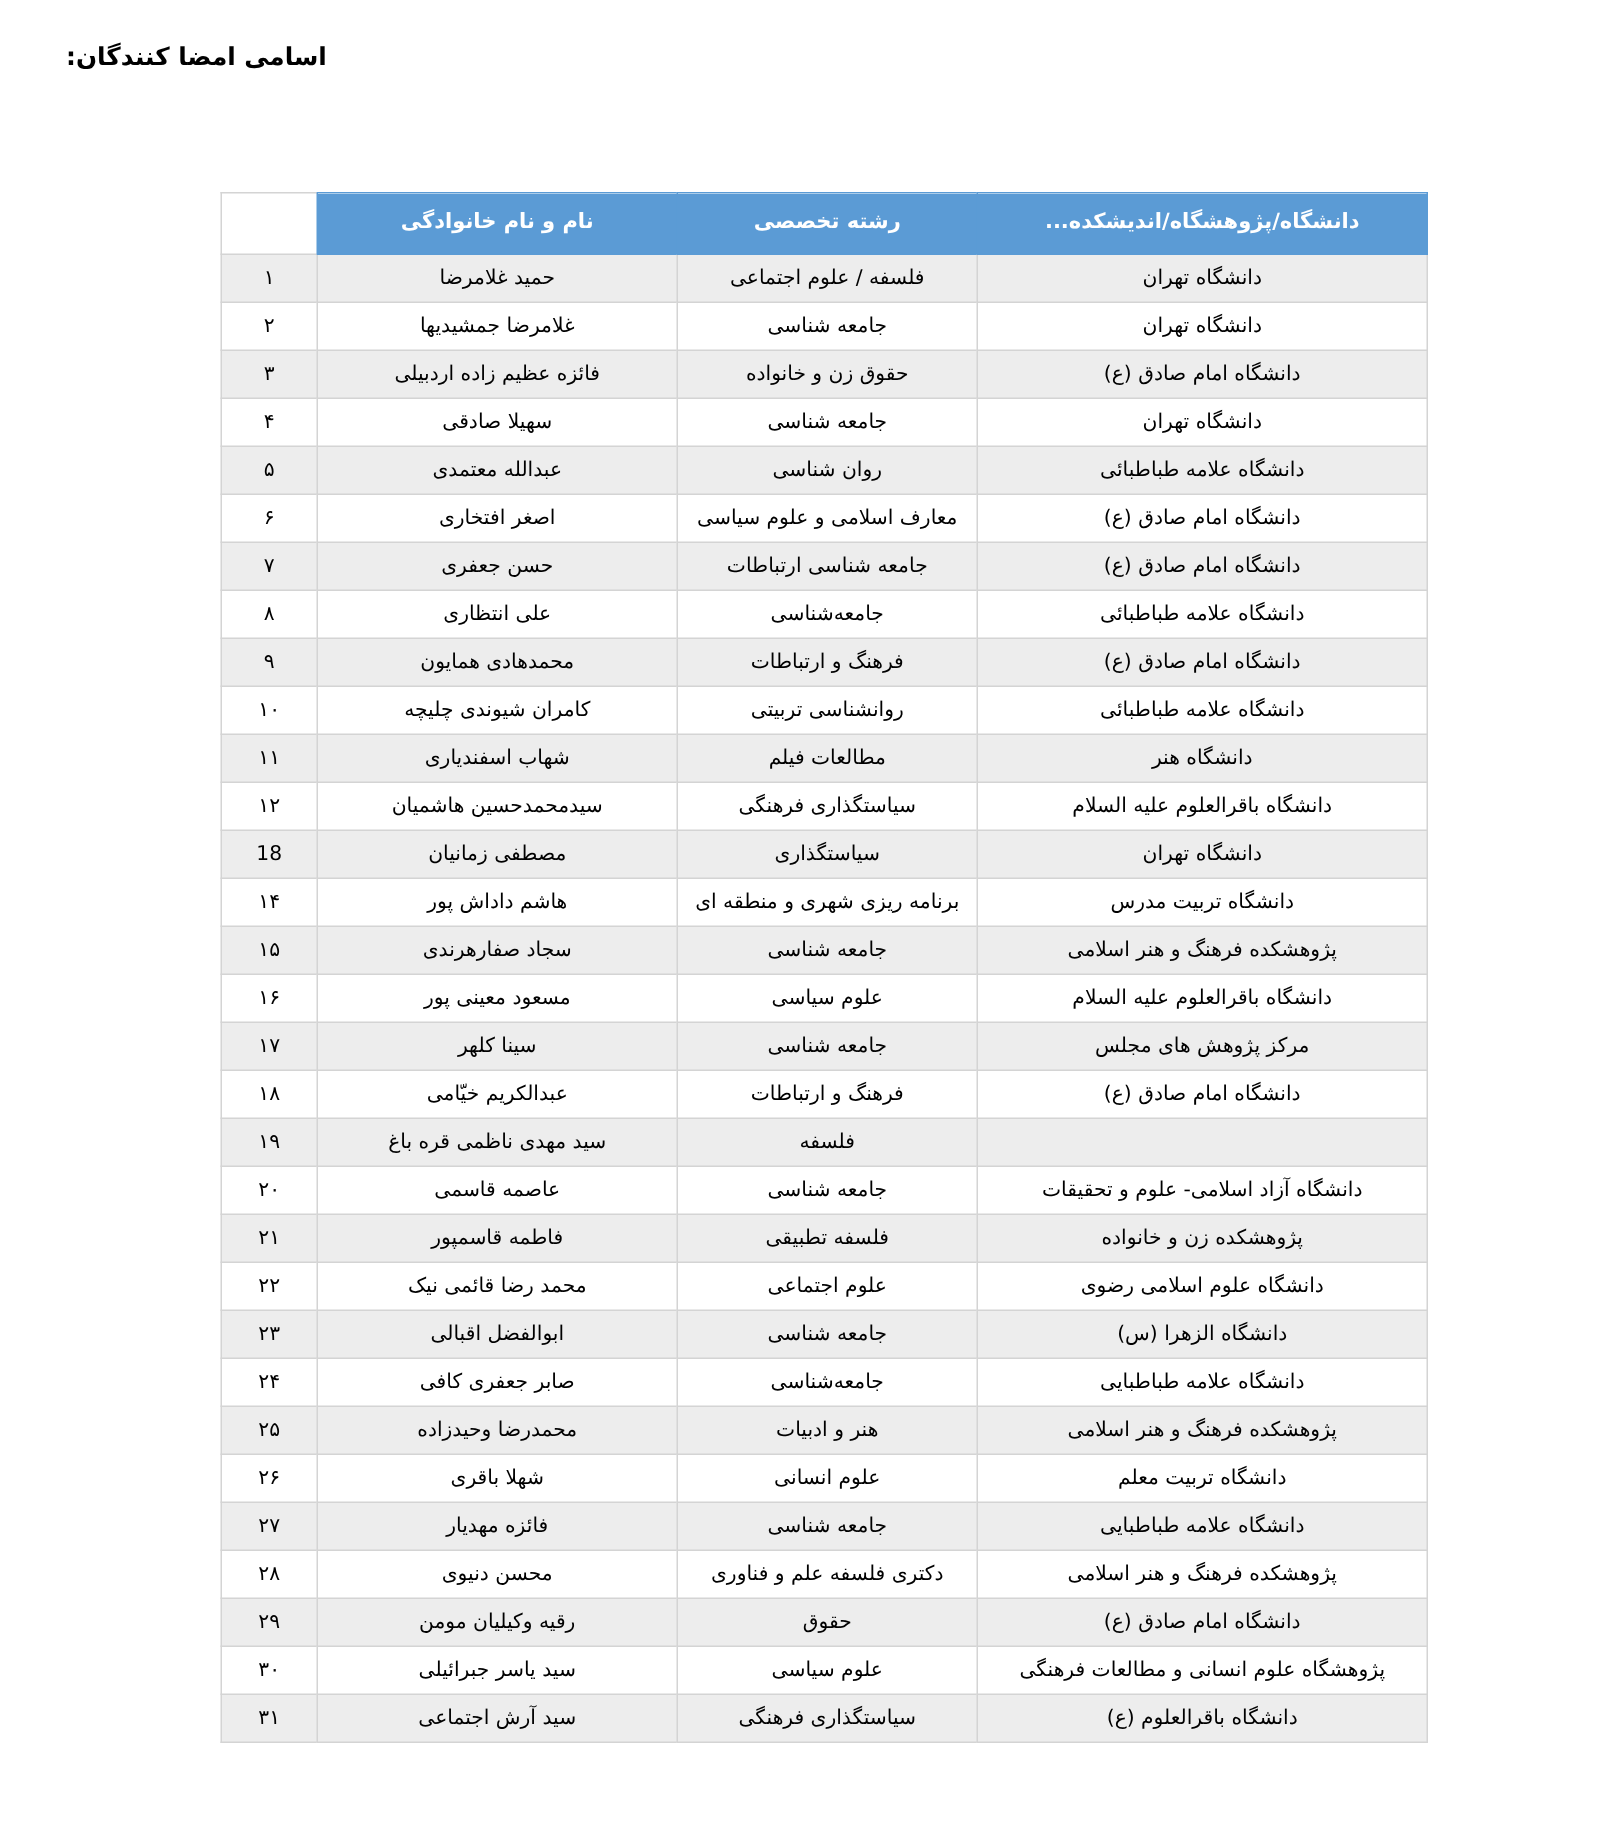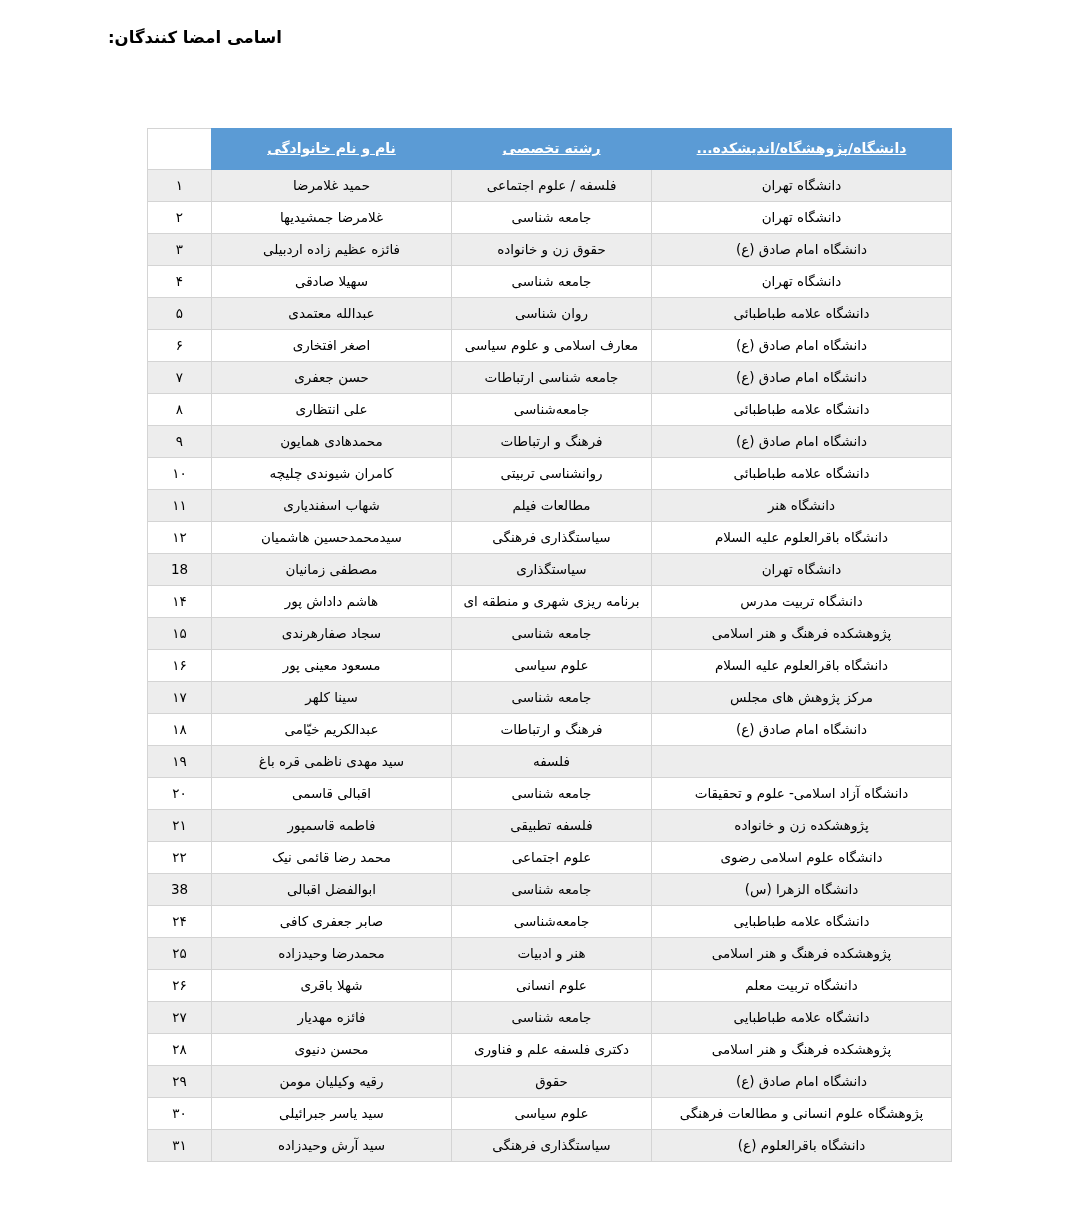--- a/index.html
+++ b/index.html
@@ -17,21 +17,21 @@
     overflow: hidden;
     position: relative;
   }
 
   
   .page-heading {
     position: absolute;
     top: 28px;
     left: 0;
     right: 0;
-    padding-left: 108px;
+    padding-left: 44px;
     text-align: left;
     font-size: 16.5px;
     font-weight: bold;
     letter-spacing: 0;
     direction: rtl;
     unicode-bidi: embed;
   }
   .page-heading .heading-text {
     display: inline-block;
   }
@@ -68,21 +68,20 @@
   }
 
   
   table.signatories thead th {
     background: #5b9bd5;
     color: #ffffff;
     font-weight: bold;
     height: 40px;
     font-size: 14px;
     border-color: #5b9bd5;
-    text-decoration: underline;
   }
   table.signatories thead th.th-num {
     background: #ffffff;
     border: 1px solid #d4d4d4;
   }
 
   
   table.signatories tbody tr:nth-child(odd) td {
     background: #ededed;
   }
@@ -233,40 +232,40 @@
         </tr>
         <tr>
           <td class="cell-inst"></td>
           <td class="cell-field">فلسفه</td>
           <td class="cell-name">سید مهدی ناظمی قره باغ</td>
           <td class="cell-num">۱۹</td>
         </tr>
         <tr>
           <td class="cell-inst">دانشگاه آزاد اسلامی- علوم و تحقیقات</td>
           <td class="cell-field">جامعه شناسی</td>
-          <td class="cell-name">اقبالی قاسمی</td>
+          <td class="cell-name">عاصمه قاسمی</td>
           <td class="cell-num">۲۰</td>
         </tr>
         <tr>
           <td class="cell-inst">پژوهشکده زن و خانواده</td>
           <td class="cell-field">فلسفه تطبیقی</td>
           <td class="cell-name">فاطمه قاسمپور</td>
           <td class="cell-num">۲۱</td>
         </tr>
         <tr>
           <td class="cell-inst">دانشگاه علوم اسلامی رضوی</td>
           <td class="cell-field">علوم اجتماعی</td>
           <td class="cell-name">محمد رضا قائمی نیک</td>
           <td class="cell-num">۲۲</td>
         </tr>
         <tr>
           <td class="cell-inst">دانشگاه الزهرا (س)</td>
           <td class="cell-field">جامعه شناسی</td>
           <td class="cell-name">ابوالفضل اقبالی</td>
-          <td class="cell-num">38</td>
+          <td class="cell-num">۲۳</td>
         </tr>
         <tr>
           <td class="cell-inst">دانشگاه علامه طباطبایی</td>
           <td class="cell-field">جامعه‌شناسی</td>
           <td class="cell-name">صابر جعفری کافی</td>
           <td class="cell-num">۲۴</td>
         </tr>
         <tr>
           <td class="cell-inst">پژوهشکده فرهنگ و هنر اسلامی</td>
           <td class="cell-field">هنر و ادبیات</td>
@@ -299,18 +298,18 @@
         </tr>
         <tr>
           <td class="cell-inst">پژوهشگاه علوم انسانی و مطالعات فرهنگی</td>
           <td class="cell-field">علوم سیاسی</td>
           <td class="cell-name">سید یاسر جبرائیلی</td>
           <td class="cell-num">۳۰</td>
         </tr>
         <tr>
           <td class="cell-inst">دانشگاه باقرالعلوم (ع)</td>
           <td class="cell-field">سیاستگذاری فرهنگی</td>
-          <td class="cell-name">سید آرش وحیدزاده</td>
+          <td class="cell-name">سید آرش اجتماعی</td>
           <td class="cell-num">۳۱</td>
         </tr>
       </tbody>
   </table>
 </div>
 
 </body></html>

